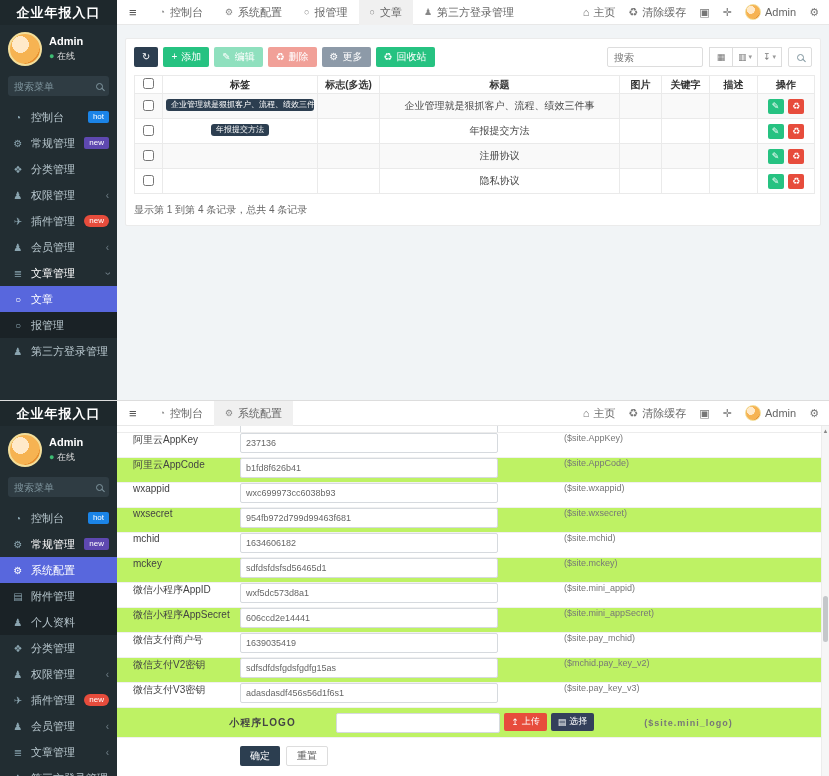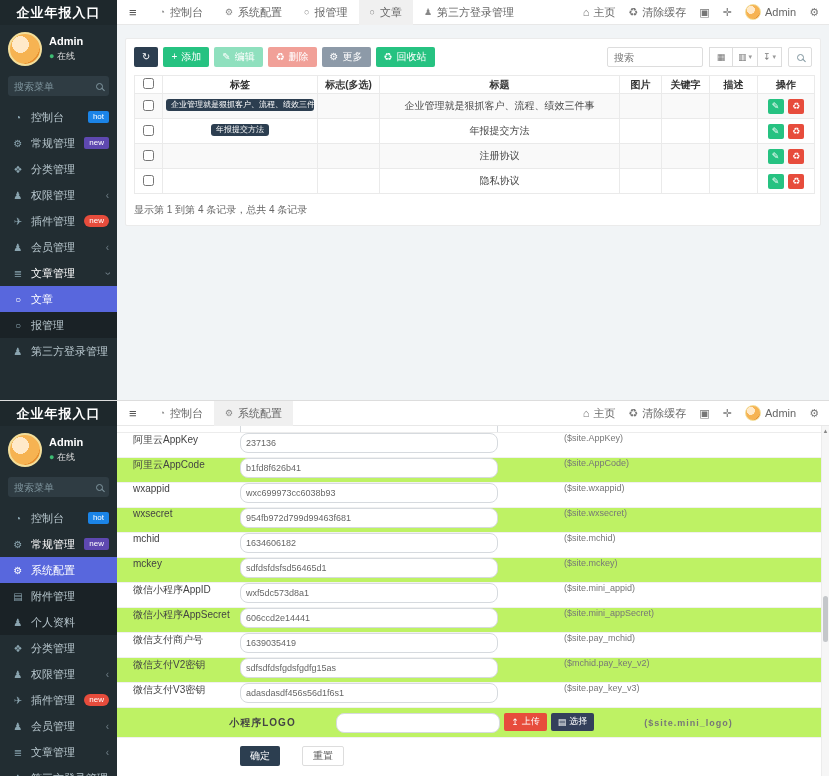--- a/index.html
+++ b/index.html
@@ -79,30 +79,30 @@
   .opbtn.d { background:#e74c3c; }
   .tfoot { margin-top:9px; color:#666; font-size:10px; }
   input[type="checkbox"] { width:11px; height:11px; }
 
   
   .content-bottom { flex:1; background:#fff; position:relative; overflow:hidden; }
   .frow { display:flex; height:25px; padding-left:16px; border-bottom:1px solid #f0f0f0; background:#fff; }
   .frow.striped { background:#bef264; }
   .frow .flabel { width:107px; flex:0 0 107px; color:#444; font-size:10px; }
   .frow .fctrl { width:258px; flex:0 0 258px; display:flex; gap:4px; }
-  .finput { width:100%; height:20px; border:1px solid #d6dade; border-radius:8px; padding:0 5px; font-size:9px; color:#666; outline:none; background:#fff; font-family:inherit; }
+  .finput { width:100%; height:20px; border:1px solid #d6dade; border-radius:2px; padding:0 5px; font-size:9px; color:#666; outline:none; background:#fff; font-family:inherit; }
   .fhint { margin-left:66px; color:#777; font-size:9px; }
   .frow.partial { height:7px; border-bottom:1px solid #ececec; overflow:hidden; align-items:flex-end; }
   .frow.partial .finput { height:12px; border-bottom:none; border-radius:2px 2px 0 0; }
   .frow.logo { height:30px; }
   .sbtn { height:18px; border:none; border-radius:2px; color:#fff; font-size:9px; display:inline-flex; align-items:center; gap:3px; padding:0 7px; cursor:pointer; white-space:nowrap; font-family:inherit; }
   .sbtn.upload { background:#e74c3c; }
   .sbtn.choose { background:#34405b; }
   .frow.logo .finput { width:190px; }
-  .formfoot { display:flex; gap:22px; padding:8px 0 0 123px; }
+  .formfoot { display:flex; gap:6px; padding:8px 0 0 123px; }
   .fbtn { height:20px; border-radius:2px; font-size:10px; padding:0 10px; cursor:pointer; font-family:inherit; }
   .fbtn.ok { background:#2c3e50; color:#fff; border:none; }
   .fbtn.reset { background:#fff; color:#555; border:1px solid #ddd; }
   .vscroll { position:absolute; right:0; top:0; bottom:0; width:8px; background:#f6f6f6; border-left:1px solid #ececec; }
   .vscroll .arrow { display:block; text-align:center; font-size:6px; color:#888; padding-top:2px; }
   .vscroll .thumb { position:absolute; left:1px; right:1px; top:170px; height:46px; background:#c4c7ca; border-radius:3px; }
 </style>
 </head>
 <body>
 

